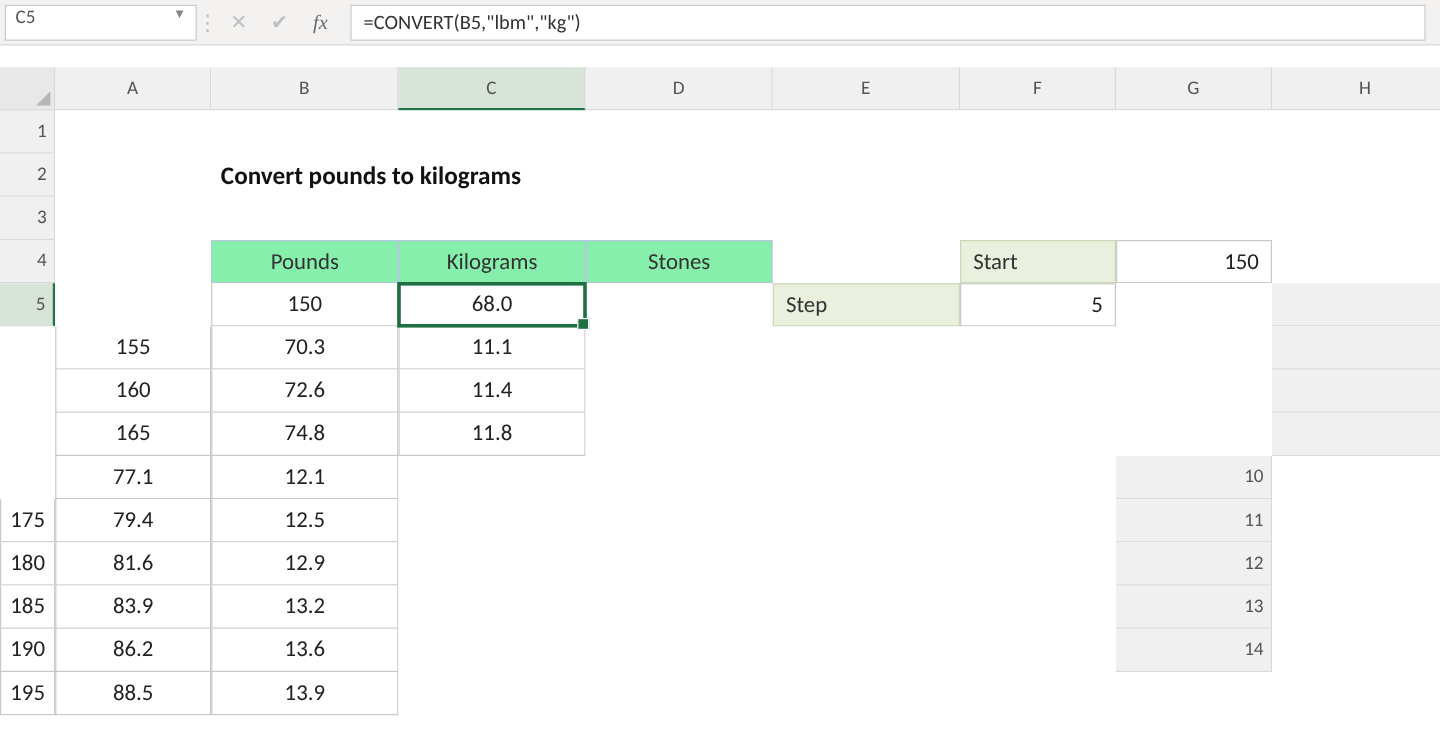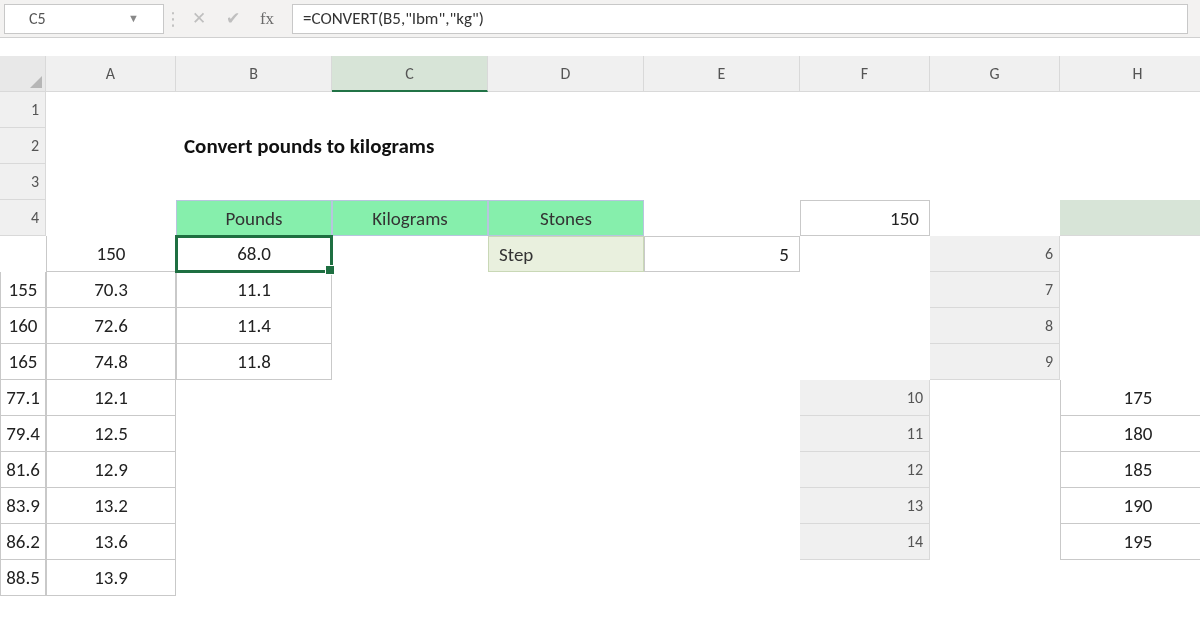--- a/index.html
+++ b/index.html
@@ -20,22 +20,21 @@
     background: #f3f2f1;
     border-bottom: 1px solid #d0d0d0;
     padding-left: 4px;
   }
   .name-box {
     width: 160px;
     height: 30px;
     background: #fff;
     border: 1px solid #c8c8c8;
     display: flex;
-    align-items: center;
-    padding: 0 24px;
+    padding: 0 8px;
     font-size: 16px;
     color: #555;
     position: relative;
   }
   .name-box .dd {
     margin-left: auto;
     color: #888;
     font-size: 11px;
   }
   .fb-sep {
@@ -48,21 +47,21 @@
   .fb-btn {
     width: 34px;
     height: 30px;
     display: flex;
     align-items: center;
     justify-content: center;
     color: #bfbfbf;
     font-size: 17px;
   }
   .fb-check { color: #bfbfbf; }
-  .fb-fx { font-family: "Times New Roman", serif; color: #6a6a6a; font-size: 17px; }
+  .fb-fx { font-style: italic; font-family: "Times New Roman", serif; color: #6a6a6a; font-size: 17px; }
   .formula-input {
     flex: 1;
     height: 30px;
     background: #fff;
     border: 1px solid #c8c8c8;
     margin-left: 8px;
     margin-right: 12px;
     display: flex;
     align-items: center;
     padding: 0 10px;
@@ -218,20 +217,21 @@
   <div class="cell"></div>
   <div class="cell"></div>
   <div class="cell"></div>
 
   <div class="rowhdr">4</div>
   <div class="cell"></div>
   <div class="cell tbl-header">Pounds</div>
   <div class="cell tbl-header">Kilograms</div>
   <div class="cell tbl-header">Stones</div>
   <div class="cell"></div>
+  <div class="cell side-label">Start</div>
   <div class="cell side-val">150</div>
   <div class="cell"></div>
 
   <div class="rowhdr sel-row">5</div>
   <div class="cell"></div>
   <div class="cell tbl-cell">150</div>
   <div class="cell tbl-cell active-cell">68.0</div>
   <div class="cell"></div>
   <div class="cell side-label">Step</div>
   <div class="cell side-val">5</div>

